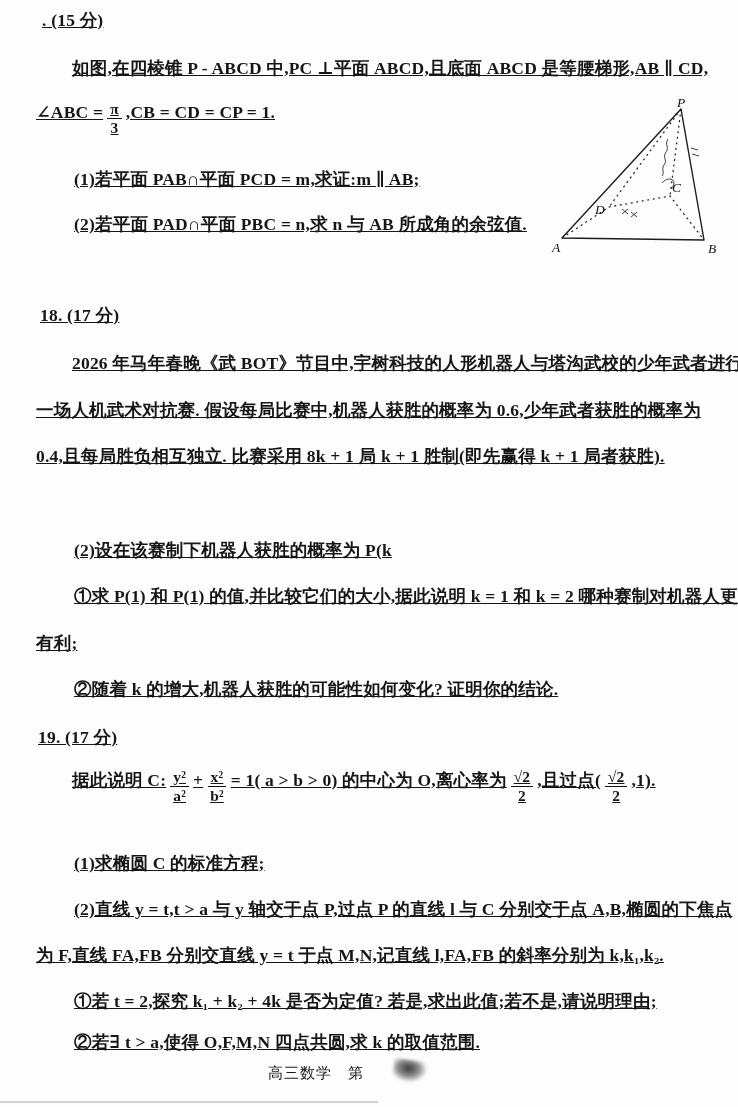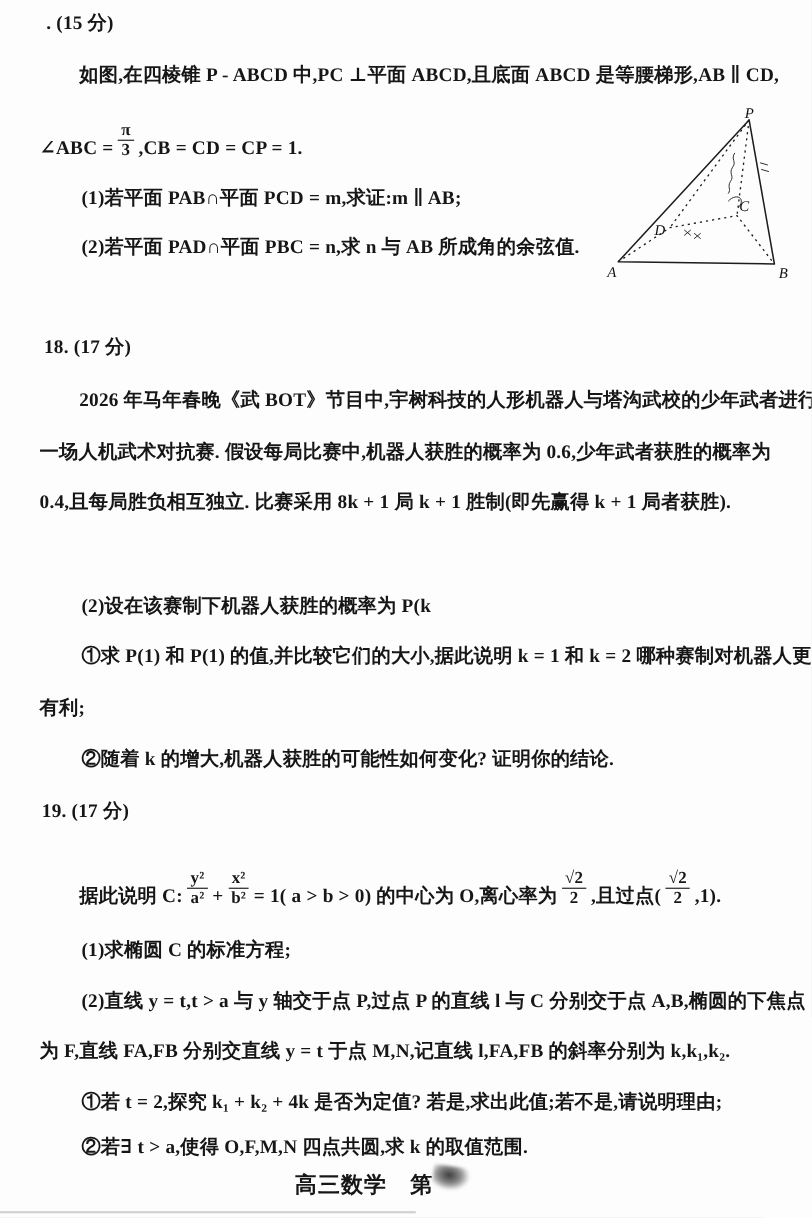--- a/index.html
+++ b/index.html
@@ -12,38 +12,39 @@
     font-family:"Liberation Serif","DejaVu Serif",serif;
     color:#161616;
   }
   .ln{
     position:absolute;
     white-space:nowrap;
     font-size:17.5px;
     font-weight:600;
     letter-spacing:0.2px;
     line-height:24px;
+    text-decoration:underline;
   }
-  .ln.flex{display:flex;align-items:flex-end;}
+  .ln.flex{display:flex;align-items:flex-start;}
   .frac{
     display:inline-flex;
     flex-direction:column;
     align-items:center;
     vertical-align:middle;
     margin:0 4px;
     font-size:0.88em;
     line-height:1.15;
   }
   .frac .num{border-bottom:1.6px solid #111;padding:0 3px;}
   .frac .den{padding:0 3px;}
   .fig{position:absolute;left:551px;top:96px;width:186px;height:160px;}
   .footer-line{
     position:absolute;
-    font-size:20px;
-    font-weight:700;
+    font-size:15px;
+    font-weight:400;
     letter-spacing:1px;
   }
   .smudge{
     position:absolute;
     left:392px;top:1061px;width:46px;height:38px;
     background:radial-gradient(ellipse 55% 48% at 32% 22%, rgba(40,40,40,0.92) 0%, rgba(60,60,60,0.55) 45%, rgba(120,120,120,0) 75%);
     filter:blur(1.5px);
     transform:rotate(8deg);
   }
   .edge-line{

